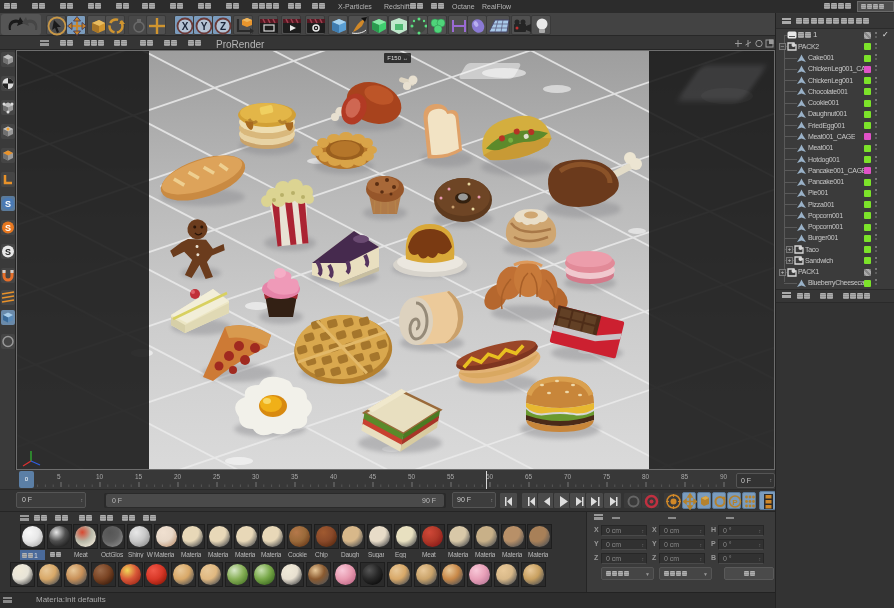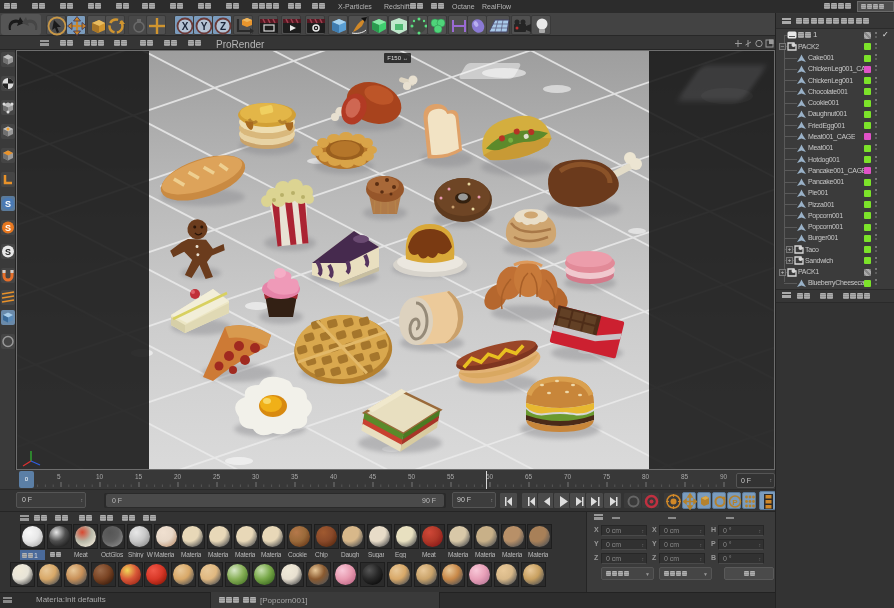--- a/index.html
+++ b/index.html
@@ -1334,32 +1334,20 @@
       <span class="cjk" style="height:5px">
         <b style="width:5px;height:5px"></b>
         <b style="width:5px;height:5px"></b>
       </span>
     </div>
 <div class="abs" style="left:0;top:592px;width:778px;height:16px;background:#2d2d2d;border-top:1px solid #222"></div>
 <div class="abs" style="left:3px;top:597px;width:9px;height:6px;border-top:2px solid #888;border-bottom:2px solid #888">
       <div style="height:1px;background:#888;margin-top:1px"></div>
     </div>
 <div class="abs" style="left:36px;top:595px;font-size:8px;color:#a8a8a8">Materia:Init defaults</div>
-<div class="abs" style="left:210px;top:592px;width:230px;height:16px;background:#3a3a3a;border-left:1px solid #222;border-right:1px solid #222;display:flex;align-items:center;padding-left:8px;gap:4px">
-      <span class="cjk" style="height:6px">
-        <b style="width:6px;height:6px"></b>
-        <b style="width:6px;height:6px"></b>
-        <b style="width:6px;height:6px"></b>
-      </span>
-      <span class="cjk" style="height:6px">
-        <b style="width:6px;height:6px"></b>
-        <b style="width:6px;height:6px"></b>
-      </span>
-      <span style="font-size:8px;color:#a8a8a8">[Popcorn001]</span>
-    </div>
 <div class="abs" style="left:775px;top:13px;width:119px;height:595px;background:#383838;border-left:1px solid #232323"></div>
 <div class="abs" style="left:776px;top:14px;width:118px;height:15px;background:#363636;border-bottom:1px solid #2a2a2a"></div>
 <div class="abs" style="left:782px;top:18px;width:9px;height:6px;border-top:2px solid #aaa;border-bottom:2px solid #aaa">
       <div style="height:1px;background:#aaa;margin-top:1px"></div>
     </div>
 <div class="abs" style="left:796px;top:18px">
       <span class="cjk" style="height:6px">
         <b style="width:6px;height:6px"></b>
         <b style="width:6px;height:6px"></b>
       </span>

